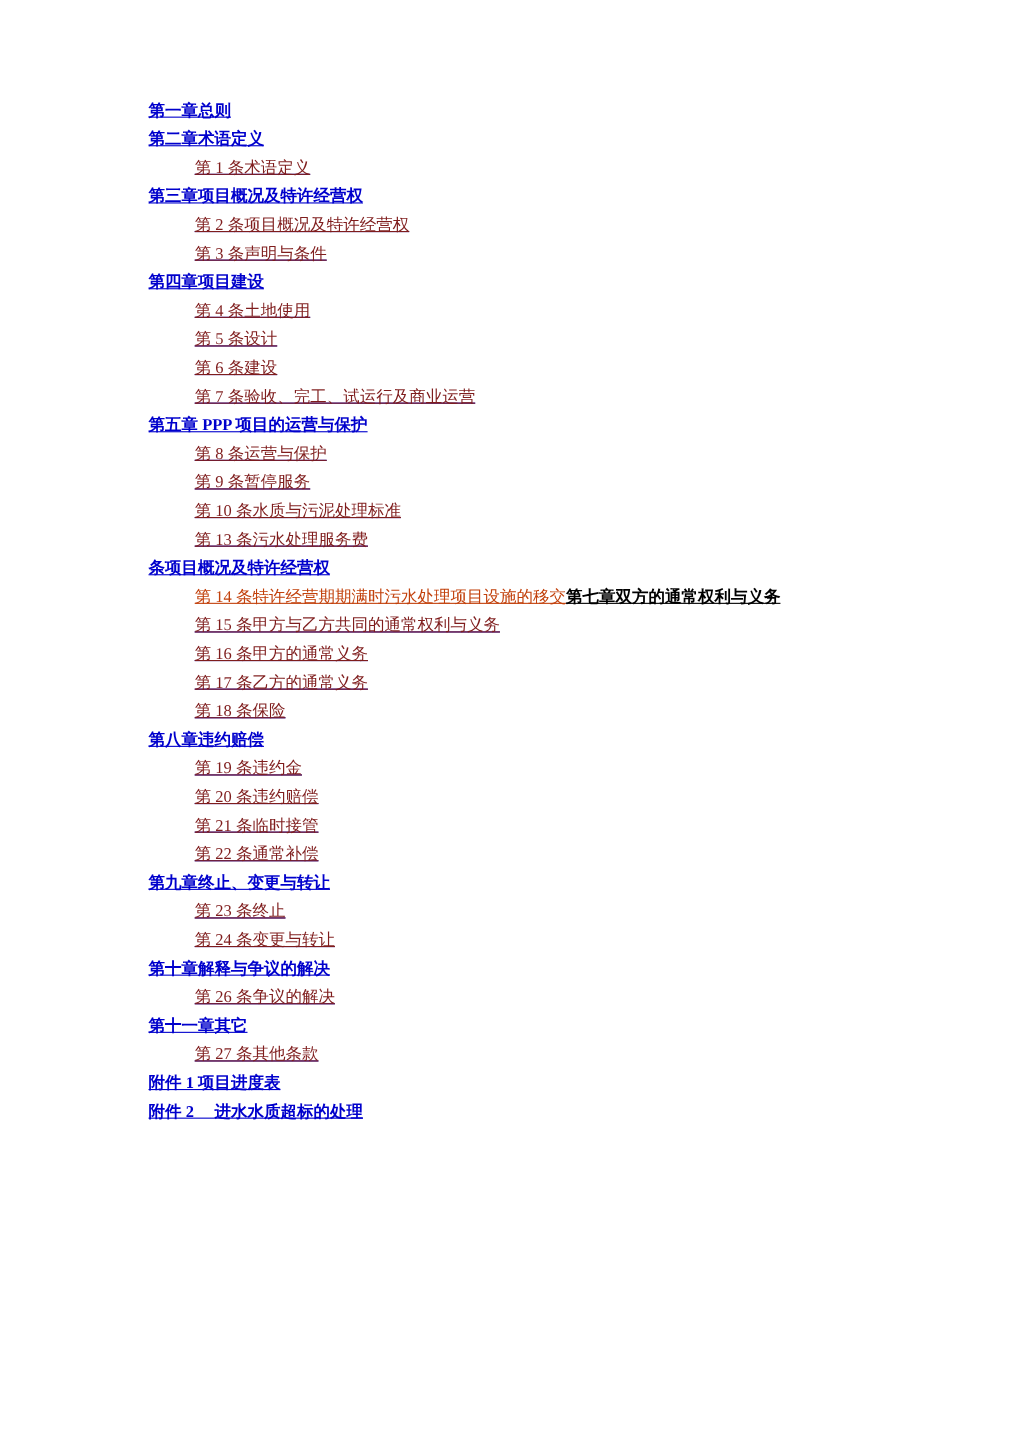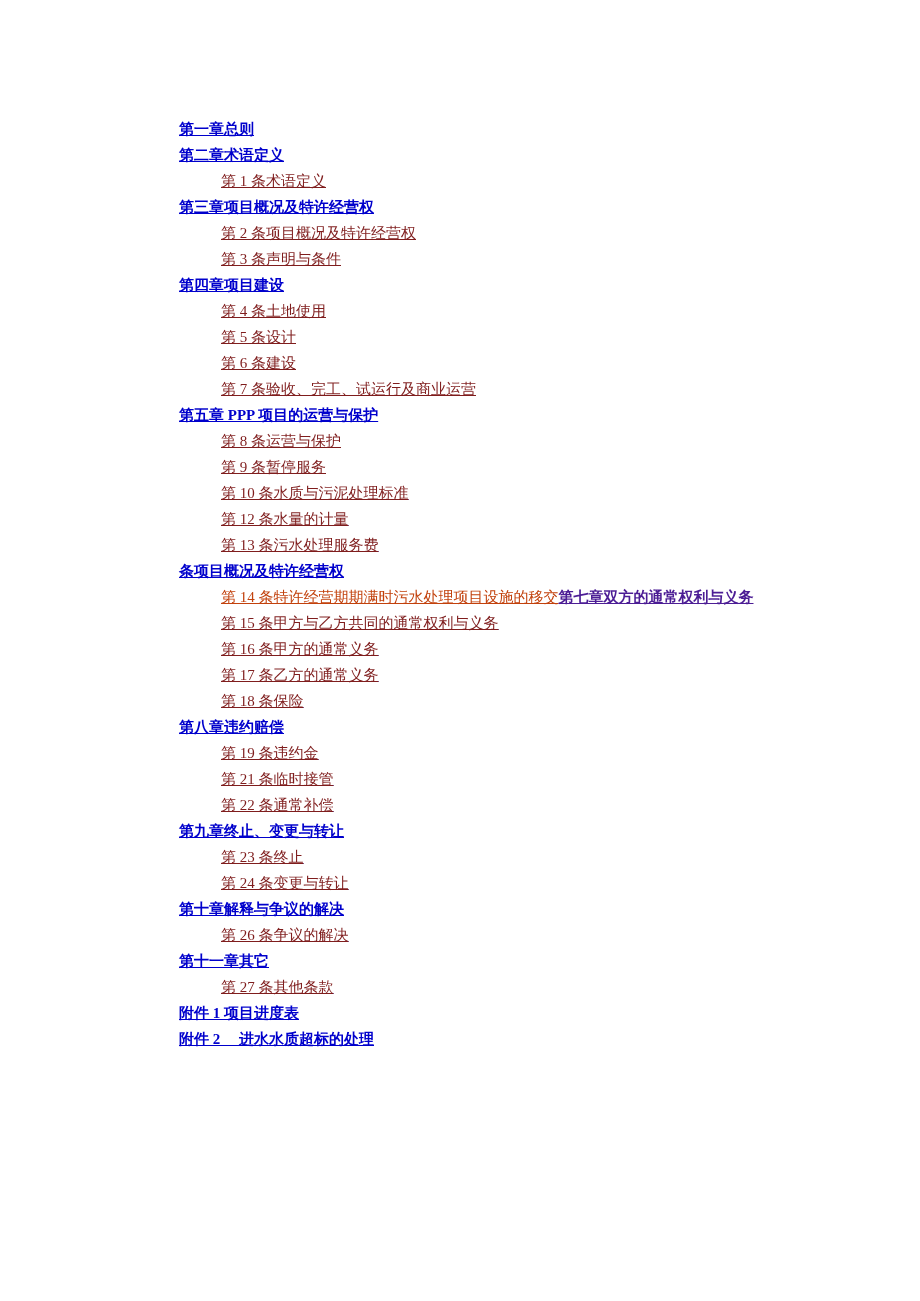--- a/index.html
+++ b/index.html
@@ -7,33 +7,32 @@
       margin: 0;
       padding: 0;
       font-family: "SimSun", "宋体", serif;
       font-size: 15px;
       color: #000;
     }
     .page {
       width: 840px;
       min-height: 1301px;
       box-sizing: border-box;
-      padding: 116px 0 0 135px;
-      margin-left: 44px;
+      padding: 88px 0 0 135px;
     }
     .chapter {
       font-weight: bold;
       color: #0000cc;
       text-decoration: underline;
       line-height: 26px;
       margin: 0;
     }
     .bold-link {
       font-weight: bold;
-      color: #4c1d95;
+      color: #000000;
       text-decoration: underline;
     }
     .item {
       margin-left: 42px;
       color: #0000cc;
       text-decoration: underline;
       line-height: 26px;
     }
     a {
       color: #7f1d1d;
@@ -65,34 +64,34 @@
   <div class="row"><a class="chapter">第四章项目建设</a></div>
   <div class="row item"><a>第 4 条土地使用</a></div>
   <div class="row item"><a>第 5 条设计</a></div>
   <div class="row item"><a>第 6 条建设</a></div>
   <div class="row item"><a>第 7 条验收、完工、试运行及商业运营</a></div>
 
   <div class="row"><a class="chapter">第五章 PPP 项目的运营与保护</a></div>
   <div class="row item"><a>第 8 条运营与保护</a></div>
   <div class="row item"><a>第 9 条暂停服务</a></div>
   <div class="row item"><a>第 10 条水质与污泥处理标准</a></div>
-  <div class="row item"><a>第 12 条水量的计量</a></div>
   <div class="row item"><a>第 13 条污水处理服务费</a></div>
 
   <div class="row"><a class="chapter">条项目概况及特许经营权</a></div>
   <div class="row" style="margin-left:42px;">
     <a class="item-inline">第 14 条特许经营期期满时污水处理项目设施的移交</a><a class="bold-link">第七章双方的通常权利与义务</a>
   </div>
   <div class="row item"><a>第 15 条甲方与乙方共同的通常权利与义务</a></div>
   <div class="row item"><a>第 16 条甲方的通常义务</a></div>
   <div class="row item"><a>第 17 条乙方的通常义务</a></div>
   <div class="row item"><a>第 18 条保险</a></div>
 
   <div class="row"><a class="chapter">第八章违约赔偿</a></div>
   <div class="row item"><a>第 19 条违约金</a></div>
+  <div class="row item"><a>第 20 条违约赔偿</a></div>
   <div class="row item"><a>第 21 条临时接管</a></div>
   <div class="row item"><a>第 22 条通常补偿</a></div>
 
   <div class="row"><a class="chapter">第九章终止、变更与转让</a></div>
   <div class="row item"><a>第 23 条终止</a></div>
   <div class="row item"><a>第 24 条变更与转让</a></div>
 
   <div class="row"><a class="chapter">第十章解释与争议的解决</a></div>
   <div class="row item"><a>第 26 条争议的解决</a></div>
 

